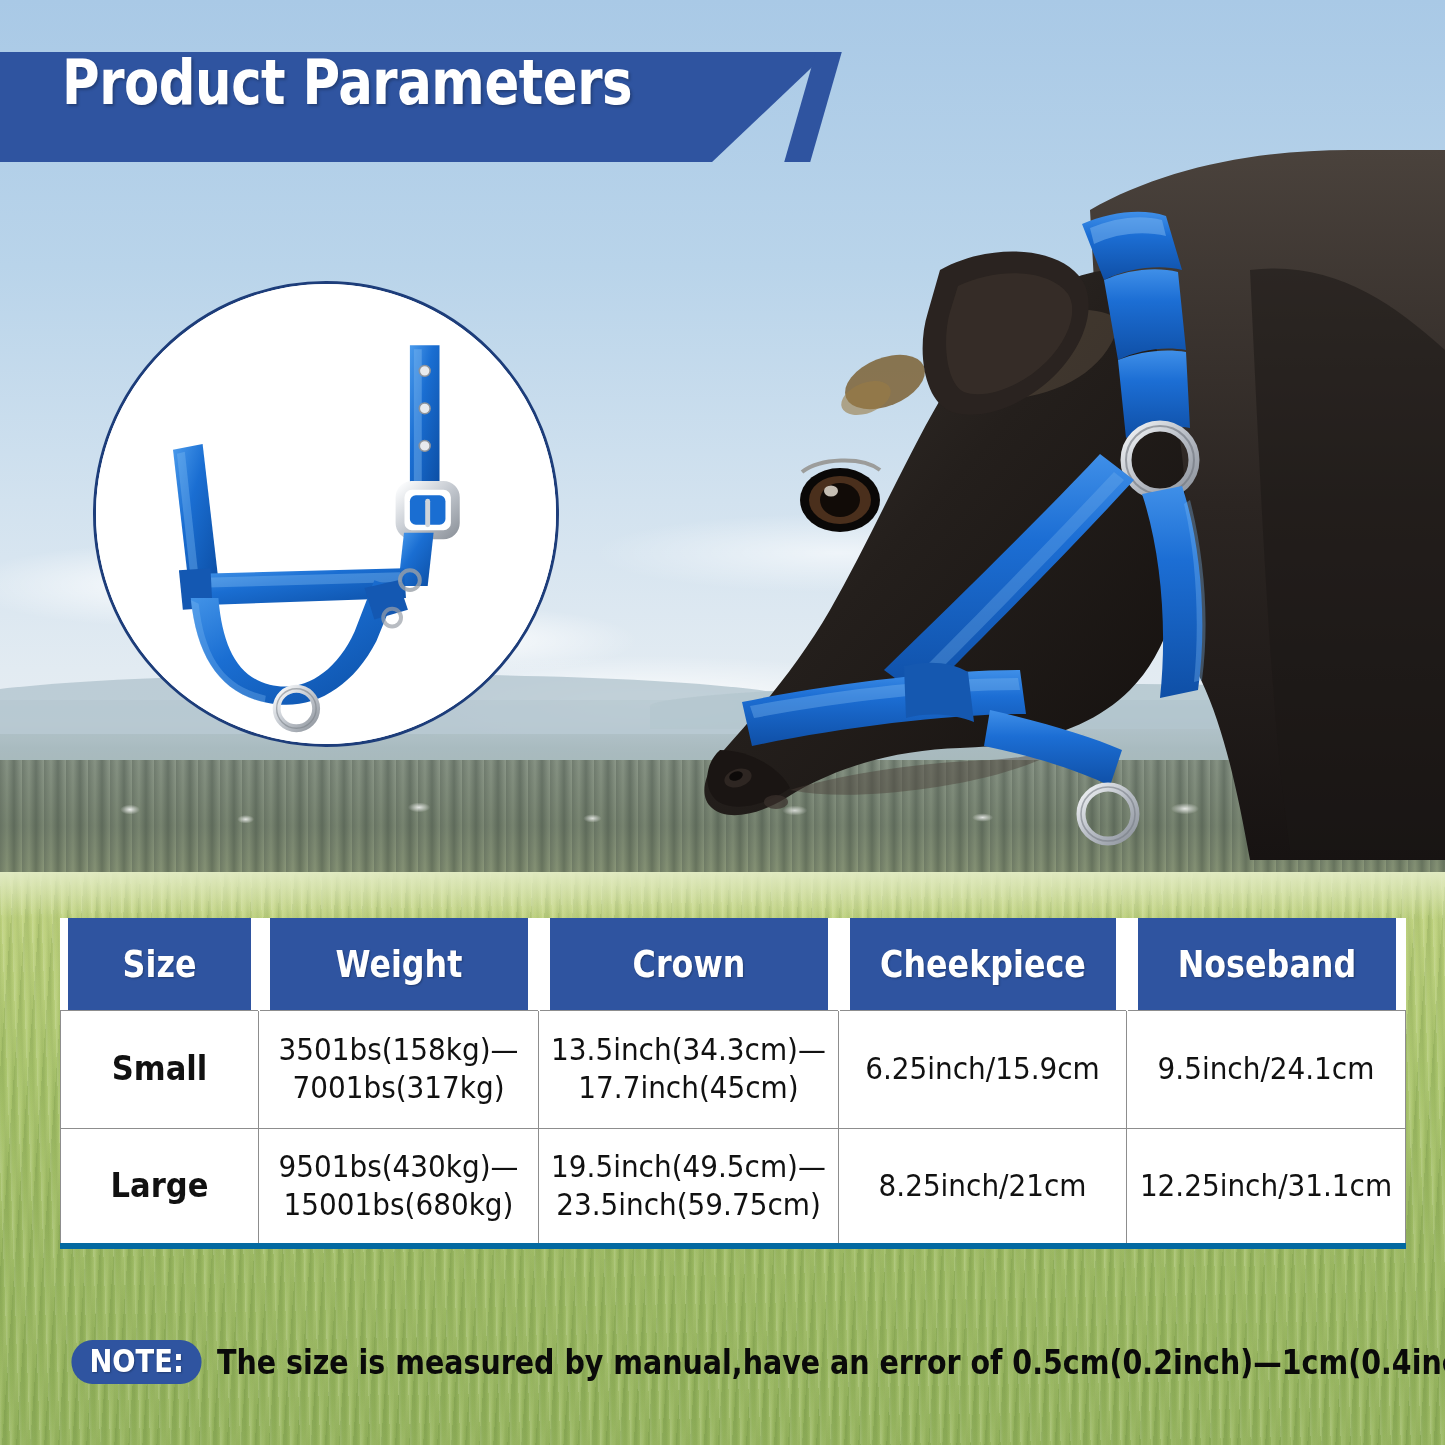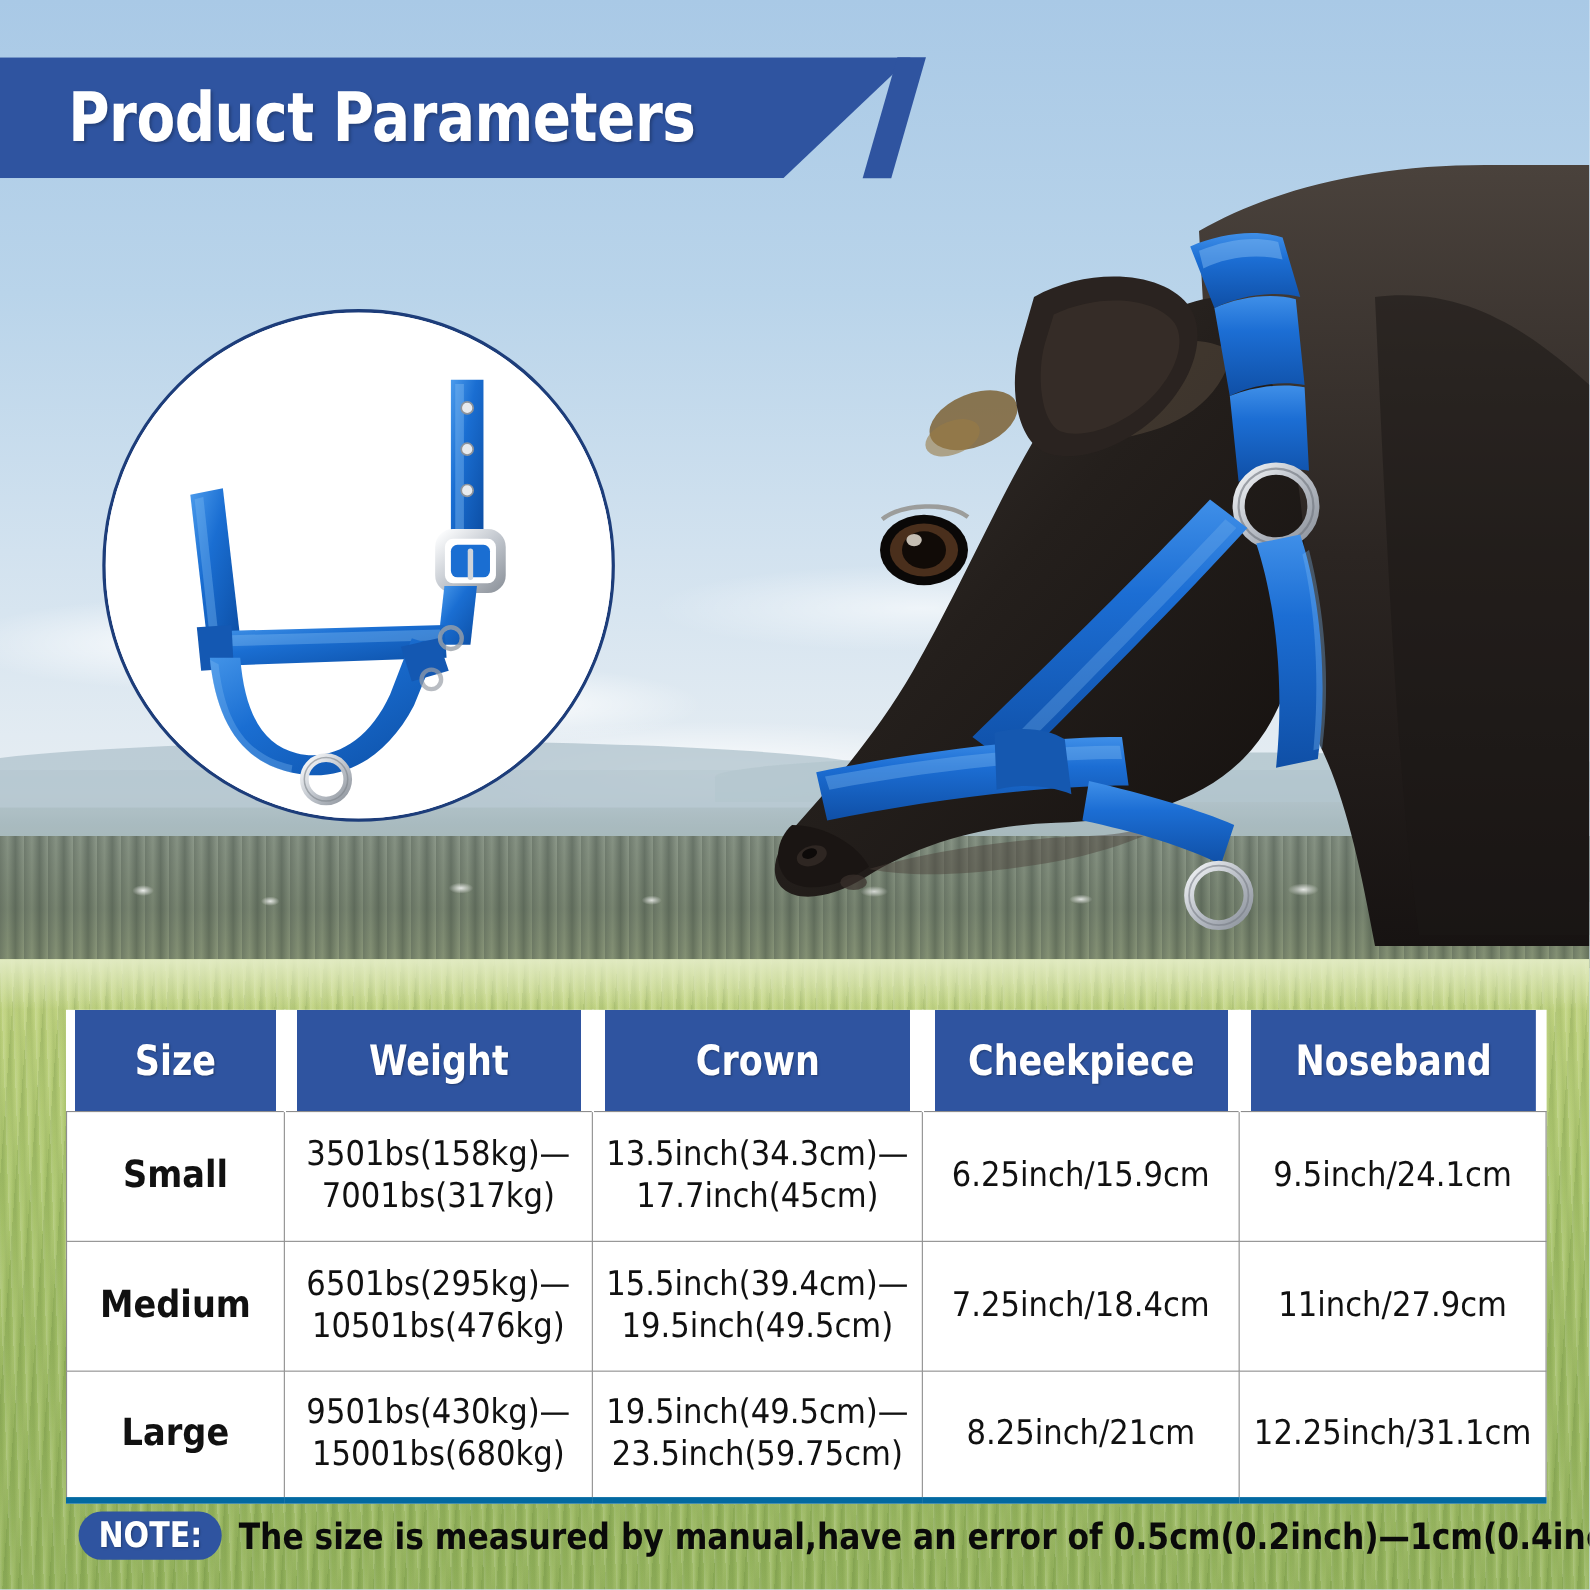--- a/index.html
+++ b/index.html
@@ -70,21 +70,21 @@
 
   
   #cow { position:absolute; left:690px; top:150px; width:755px; height:710px; }
   #cow svg { width:100%; height:100%; display:block; }
 
   
   #banner{
     position:absolute; left:0; top:52px; height:110px; width:828px;
     background:#2f54a0;
     clip-path:polygon(0 0, 100% 0, 86% 100%, 0 100%);
-    display:flex; align-items:center;
+    display:flex; 
   }
   #banner .title{
     margin-left:62px; color:#fff; font-size:62px; line-height:1;
     font-weight:bold; letter-spacing:-.5px;
     font-family:"Liberation Sans Narrow","DejaVu Sans Condensed","Liberation Sans",sans-serif;
     transform:scaleX(.92); transform-origin:left center;
     text-shadow:2px 2px 3px rgba(0,0,0,.25);
   }
   .slash{
     position:absolute; top:52px; height:110px; width:26px; background:#2f54a0;
@@ -130,21 +130,21 @@
     padding:2px 6px; white-space:pre-line;
   }
   #spec-table tbody td.size-cell{
     font-weight:bold; font-size:34px;margin-top:24px;
   }
   #spec-table tbody tr td:first-child{ border-left:1px solid #8d8d8d; }
   #spec-table tbody tr:last-child td{ border-bottom:6px solid #0369a1; }
 
   
   #note{
-    position:absolute; left:68px; top:1371px; width:1330px; height:50px;
+    position:absolute; left:68px; top:1337px; width:1330px; height:50px;
     display:flex; align-items:center; gap:12px;
   }
   #note .pill{
     background:#2f54a0; color:#fff; border-radius:26px;
     padding:5px 19px 7px; font-size:32px; font-weight:bold; line-height:1;
     font-family:"Liberation Sans Narrow","DejaVu Sans Condensed","Liberation Sans",sans-serif;
     transform:scaleX(.95);
     text-shadow:1px 1px 2px rgba(0,0,0,.28);
   }
   #note .note-text{
@@ -337,29 +337,20 @@
     <tr>
       <td class="size-cell">Small</td>
       <td>3501bs(158kg)—
 7001bs(317kg)</td>
       <td>13.5inch(34.3cm)—
 17.7inch(45cm)</td>
       <td>6.25inch/15.9cm</td>
       <td>9.5inch/24.1cm</td>
     </tr>
     <tr>
-      <td class="size-cell">Medium</td>
-      <td>6501bs(295kg)—
-10501bs(476kg)</td>
-      <td>15.5inch(39.4cm)—
-19.5inch(49.5cm)</td>
-      <td>7.25inch/18.4cm</td>
-      <td>11inch/27.9cm</td>
-    </tr>
-    <tr>
       <td class="size-cell">Large</td>
       <td>9501bs(430kg)—
 15001bs(680kg)</td>
       <td>19.5inch(49.5cm)—
 23.5inch(59.75cm)</td>
       <td>8.25inch/21cm</td>
       <td>12.25inch/31.1cm</td>
     </tr>
   </tbody>
 </table>

